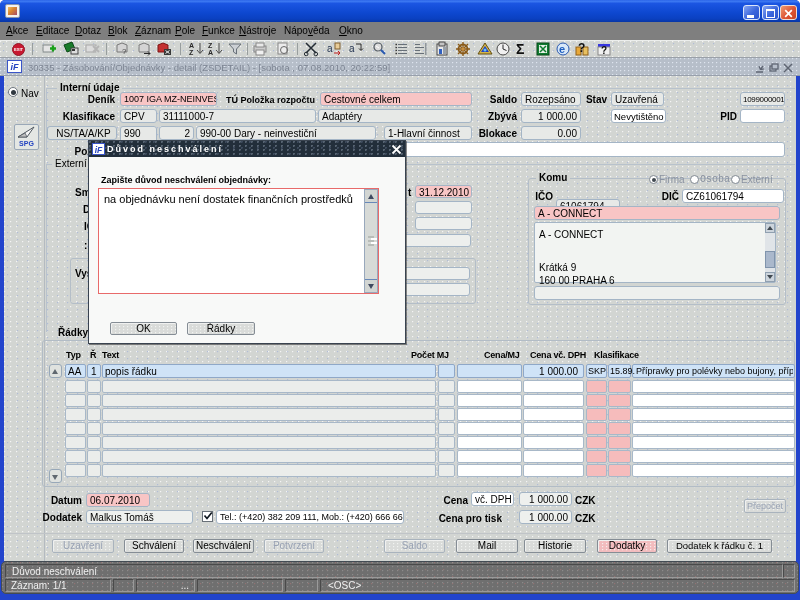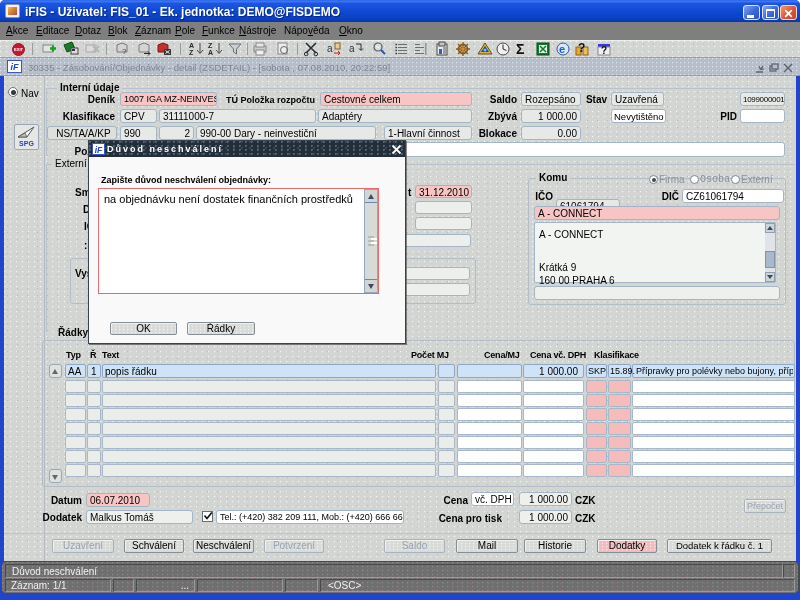--- a/index.html
+++ b/index.html
@@ -21,21 +21,20 @@
 .u{text-decoration:underline;}
 </style>
 </head>
 <body>
 <div id="win">
 
  <div class="abs" style="left:0;top:0;width:800px;height:22px;background:linear-gradient(180deg,#2a63e8 0%,#3d79f2 6%,#1b55e2 16%,#0d47cf 60%,#0a40c0 86%,#0836a6 100%);"></div>
  <div class="abs" style="left:5px;top:4px;width:15px;height:14px;background:#f4f2ee;border:1px solid #8a96ac;border-radius:2px;box-sizing:border-box;">
    <div class="abs" style="left:2px;top:2px;width:9px;height:8px;background:linear-gradient(135deg,#f0c060 0%,#d8832e 45%,#a44a6a 100%);"></div>
  </div>
- <div class="abs" style="left:25px;top:4.5px;font-size:12px;font-weight:bold;color:#fff;text-shadow:1px 1px 1px rgba(0,0,40,0.45);">iFIS - Uživatel: FIS_01 - Ek. jednotka: DEMO@FISDEMO</div>
  <div class="abs" style="left:743px;top:5px;width:17px;height:15px;border-radius:3px;border:1px solid #dde6fa;background:linear-gradient(135deg,#86a5f4 0%,#3b66dc 55%,#2a52cc 100%);box-sizing:border-box;">
       <div class="abs" style="left:3px;top:9px;width:7px;height:3px;background:#fff;"></div>
     </div>
  <div class="abs" style="left:761.5px;top:5px;width:17px;height:15px;border-radius:3px;border:1px solid #dde6fa;background:linear-gradient(135deg,#86a5f4 0%,#3b66dc 55%,#2a52cc 100%);box-sizing:border-box;">
       <div class="abs" style="left:3px;top:3px;width:7px;height:6px;border:1px solid #fff;border-top-width:2px;"></div>
     </div>
  <div class="abs" style="left:780px;top:5px;width:17px;height:15px;border-radius:3px;border:1px solid #f2dcd2;background:linear-gradient(135deg,#f09a70 0%,#dd5434 55%,#c64424 100%);box-sizing:border-box;">
       <svg class="abs" style="left:3px;top:3px;" width="9" height="9" viewBox="0 0 9 9">
         <path d="M1.2 1.2 L7.8 7.8 M7.8 1.2 L1.2 7.8" stroke="#fff" stroke-width="1.7"></path>
       </svg>

